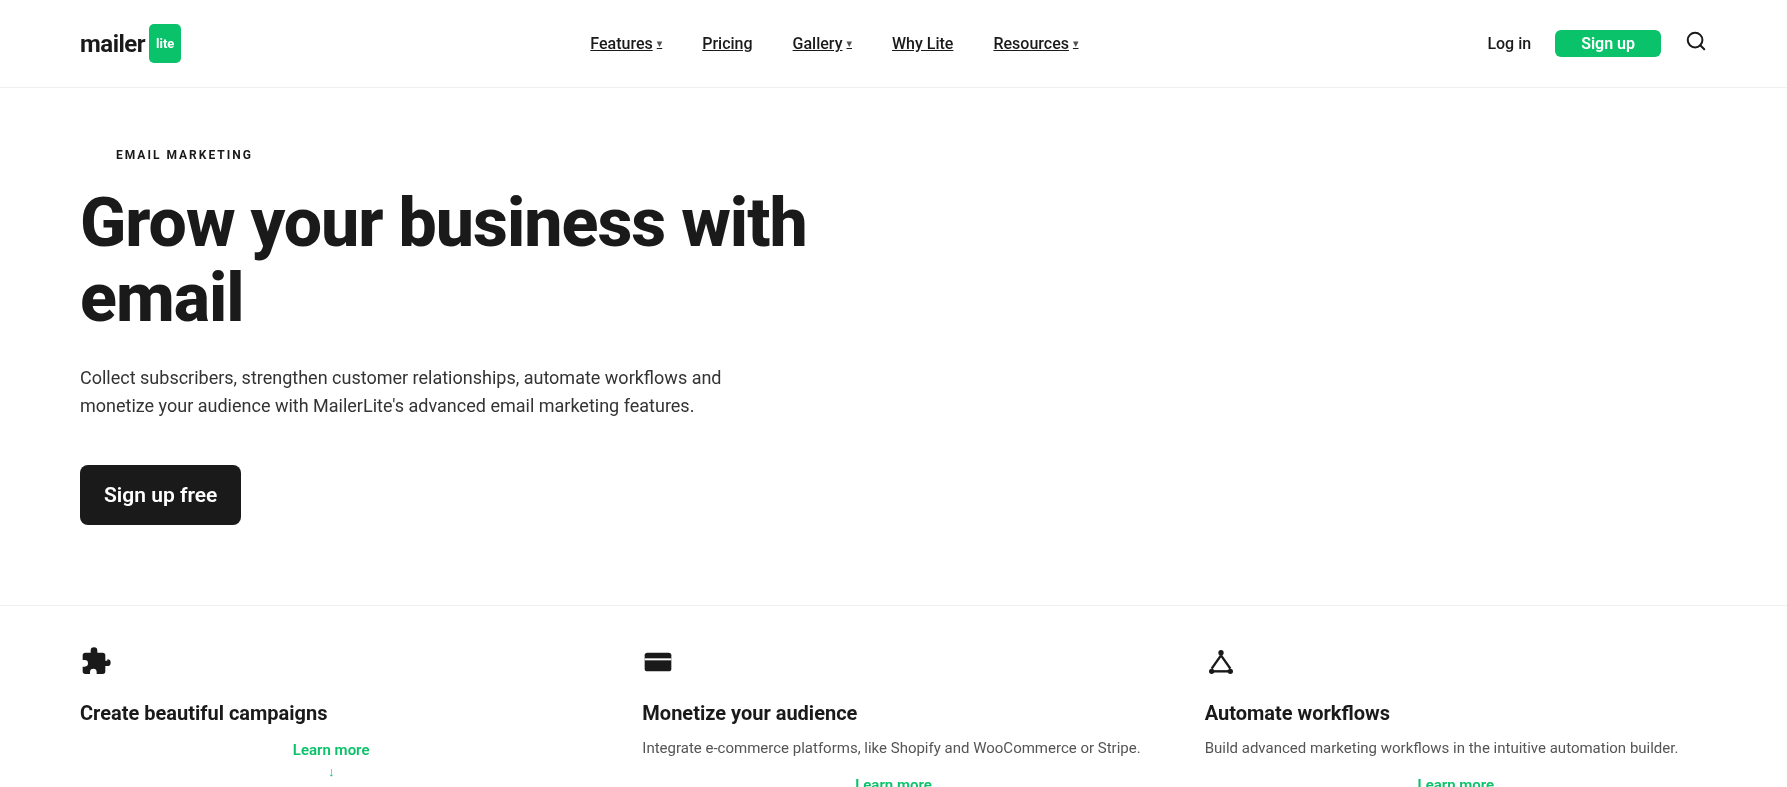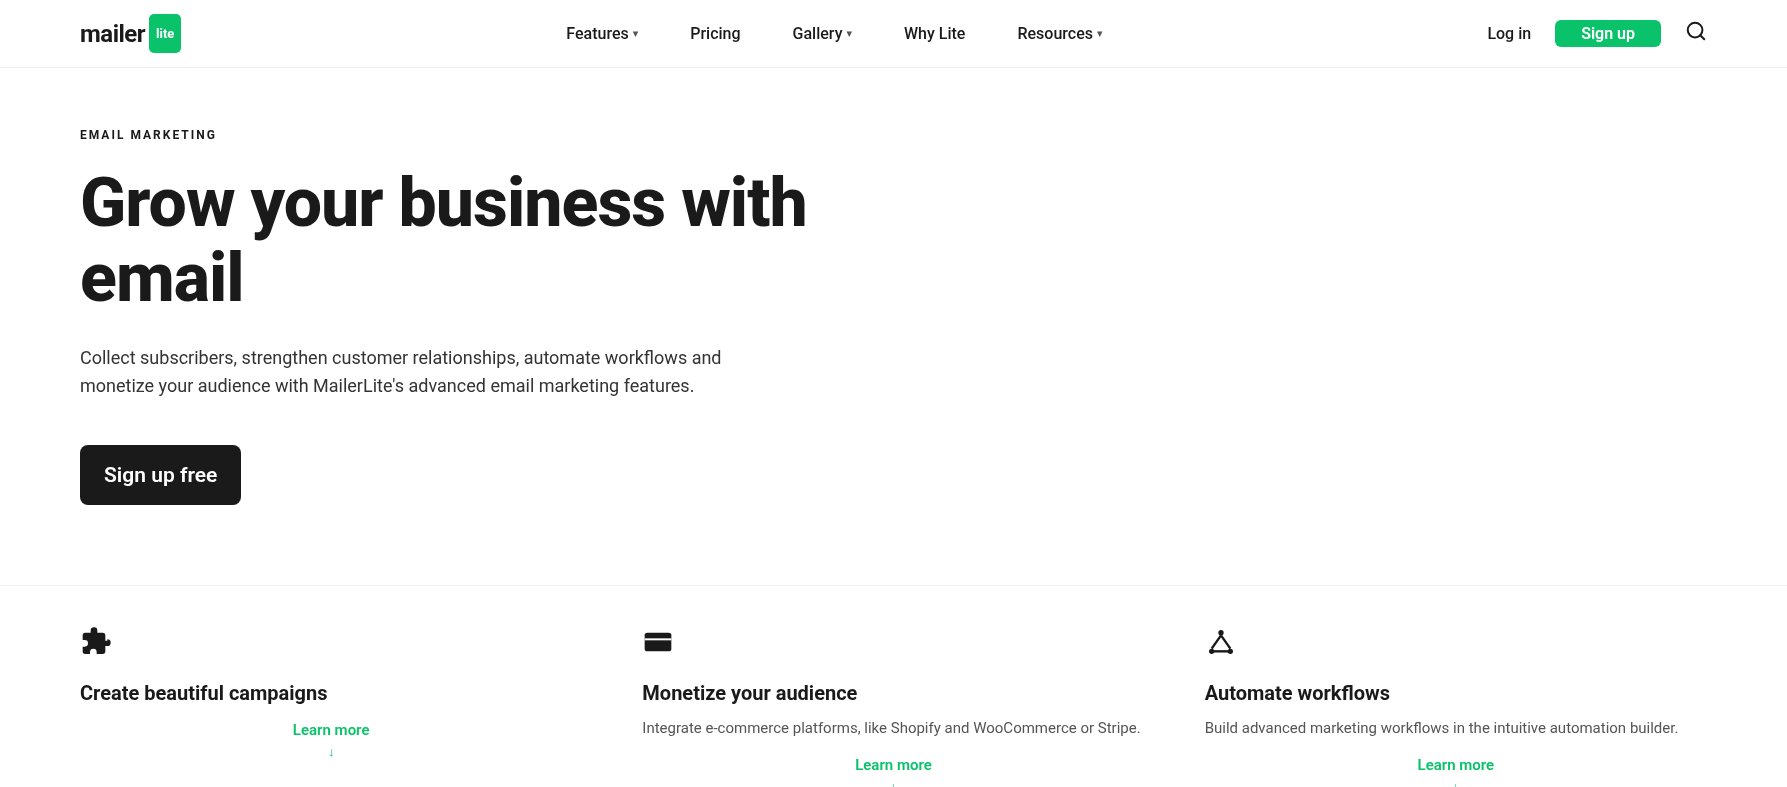--- a/index.html
+++ b/index.html
@@ -15,21 +15,21 @@
       min-height: 787px;
       overflow-x: hidden;
     }
 
     
     nav {
       display: flex;
       align-items: center;
       justify-content: space-between;
       padding: 0 80px;
-      height: 68px;
+      height: 88px;
       border-bottom: 1px solid #f0f0f0;
       background: #fff;
     }
     .nav-logo {
       display: flex;
       align-items: center;
       gap: 4px;
       font-size: 22px;
       font-weight: 700;
       color: #1a1a1a;
@@ -45,22 +45,23 @@
       color: #fff;
       font-size: 13px;
       font-weight: 700;
       padding: 12px 7px;
       border-radius: 5px;
       letter-spacing: 0;
     }
     .nav-links {
       display: flex;
       align-items: center;
-      gap: 52px;
+      gap: 40px;
       list-style: none;
+      text-decoration: underline;
     }
     .nav-links li a {
       text-decoration: none;
       color: #1a1a1a;
       font-size: 16px;
       font-weight: 500;
       display: flex;
       align-items: center;
       gap: 4px;
     }
@@ -102,20 +103,21 @@
       padding: 60px 80px 80px 80px;
       max-width: 1000px;
     }
     .section-label {
       font-size: 12px;
       font-weight: 700;
       letter-spacing: 2px;
       color: #1a1a1a;
       text-transform: uppercase;
       margin-bottom: 24px;
+      margin-left: 36px;
     }
     .hero-title {
       font-size: 68px;
       font-weight: 800;
       line-height: 1.1;
       color: #1a1a1a;
       margin-bottom: 28px;
       letter-spacing: -1px;
     }
     .hero-description {

